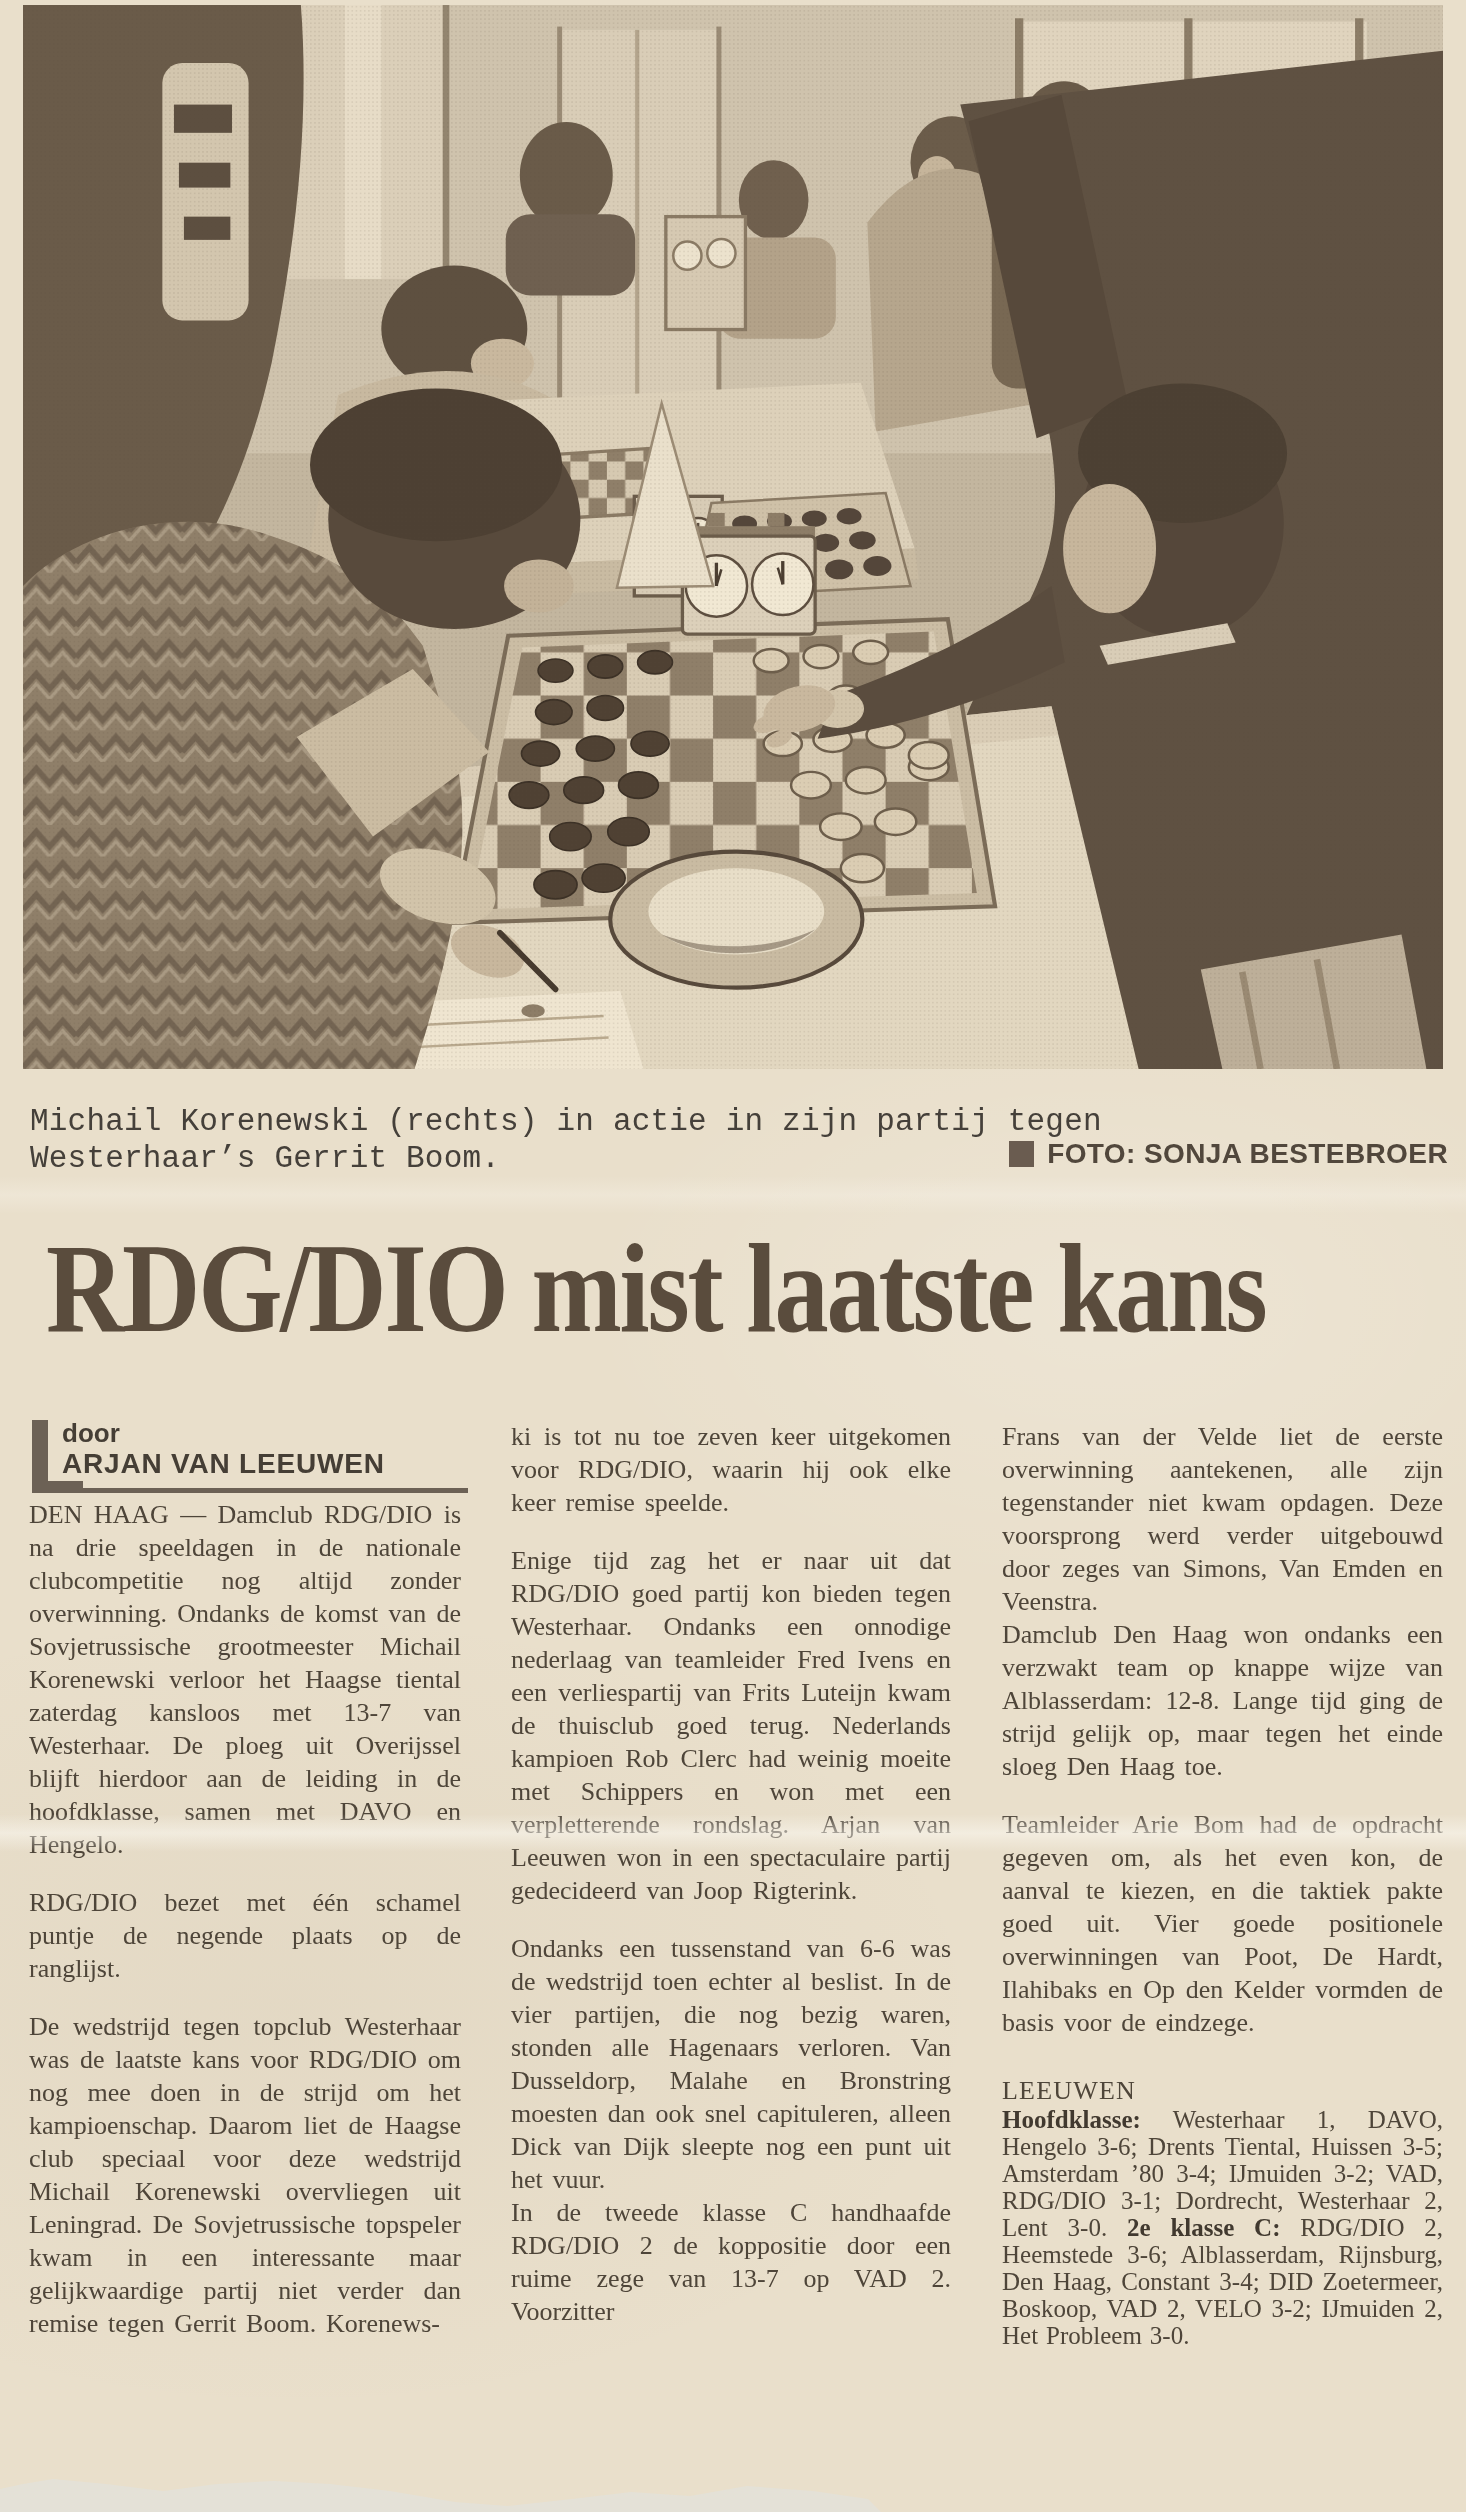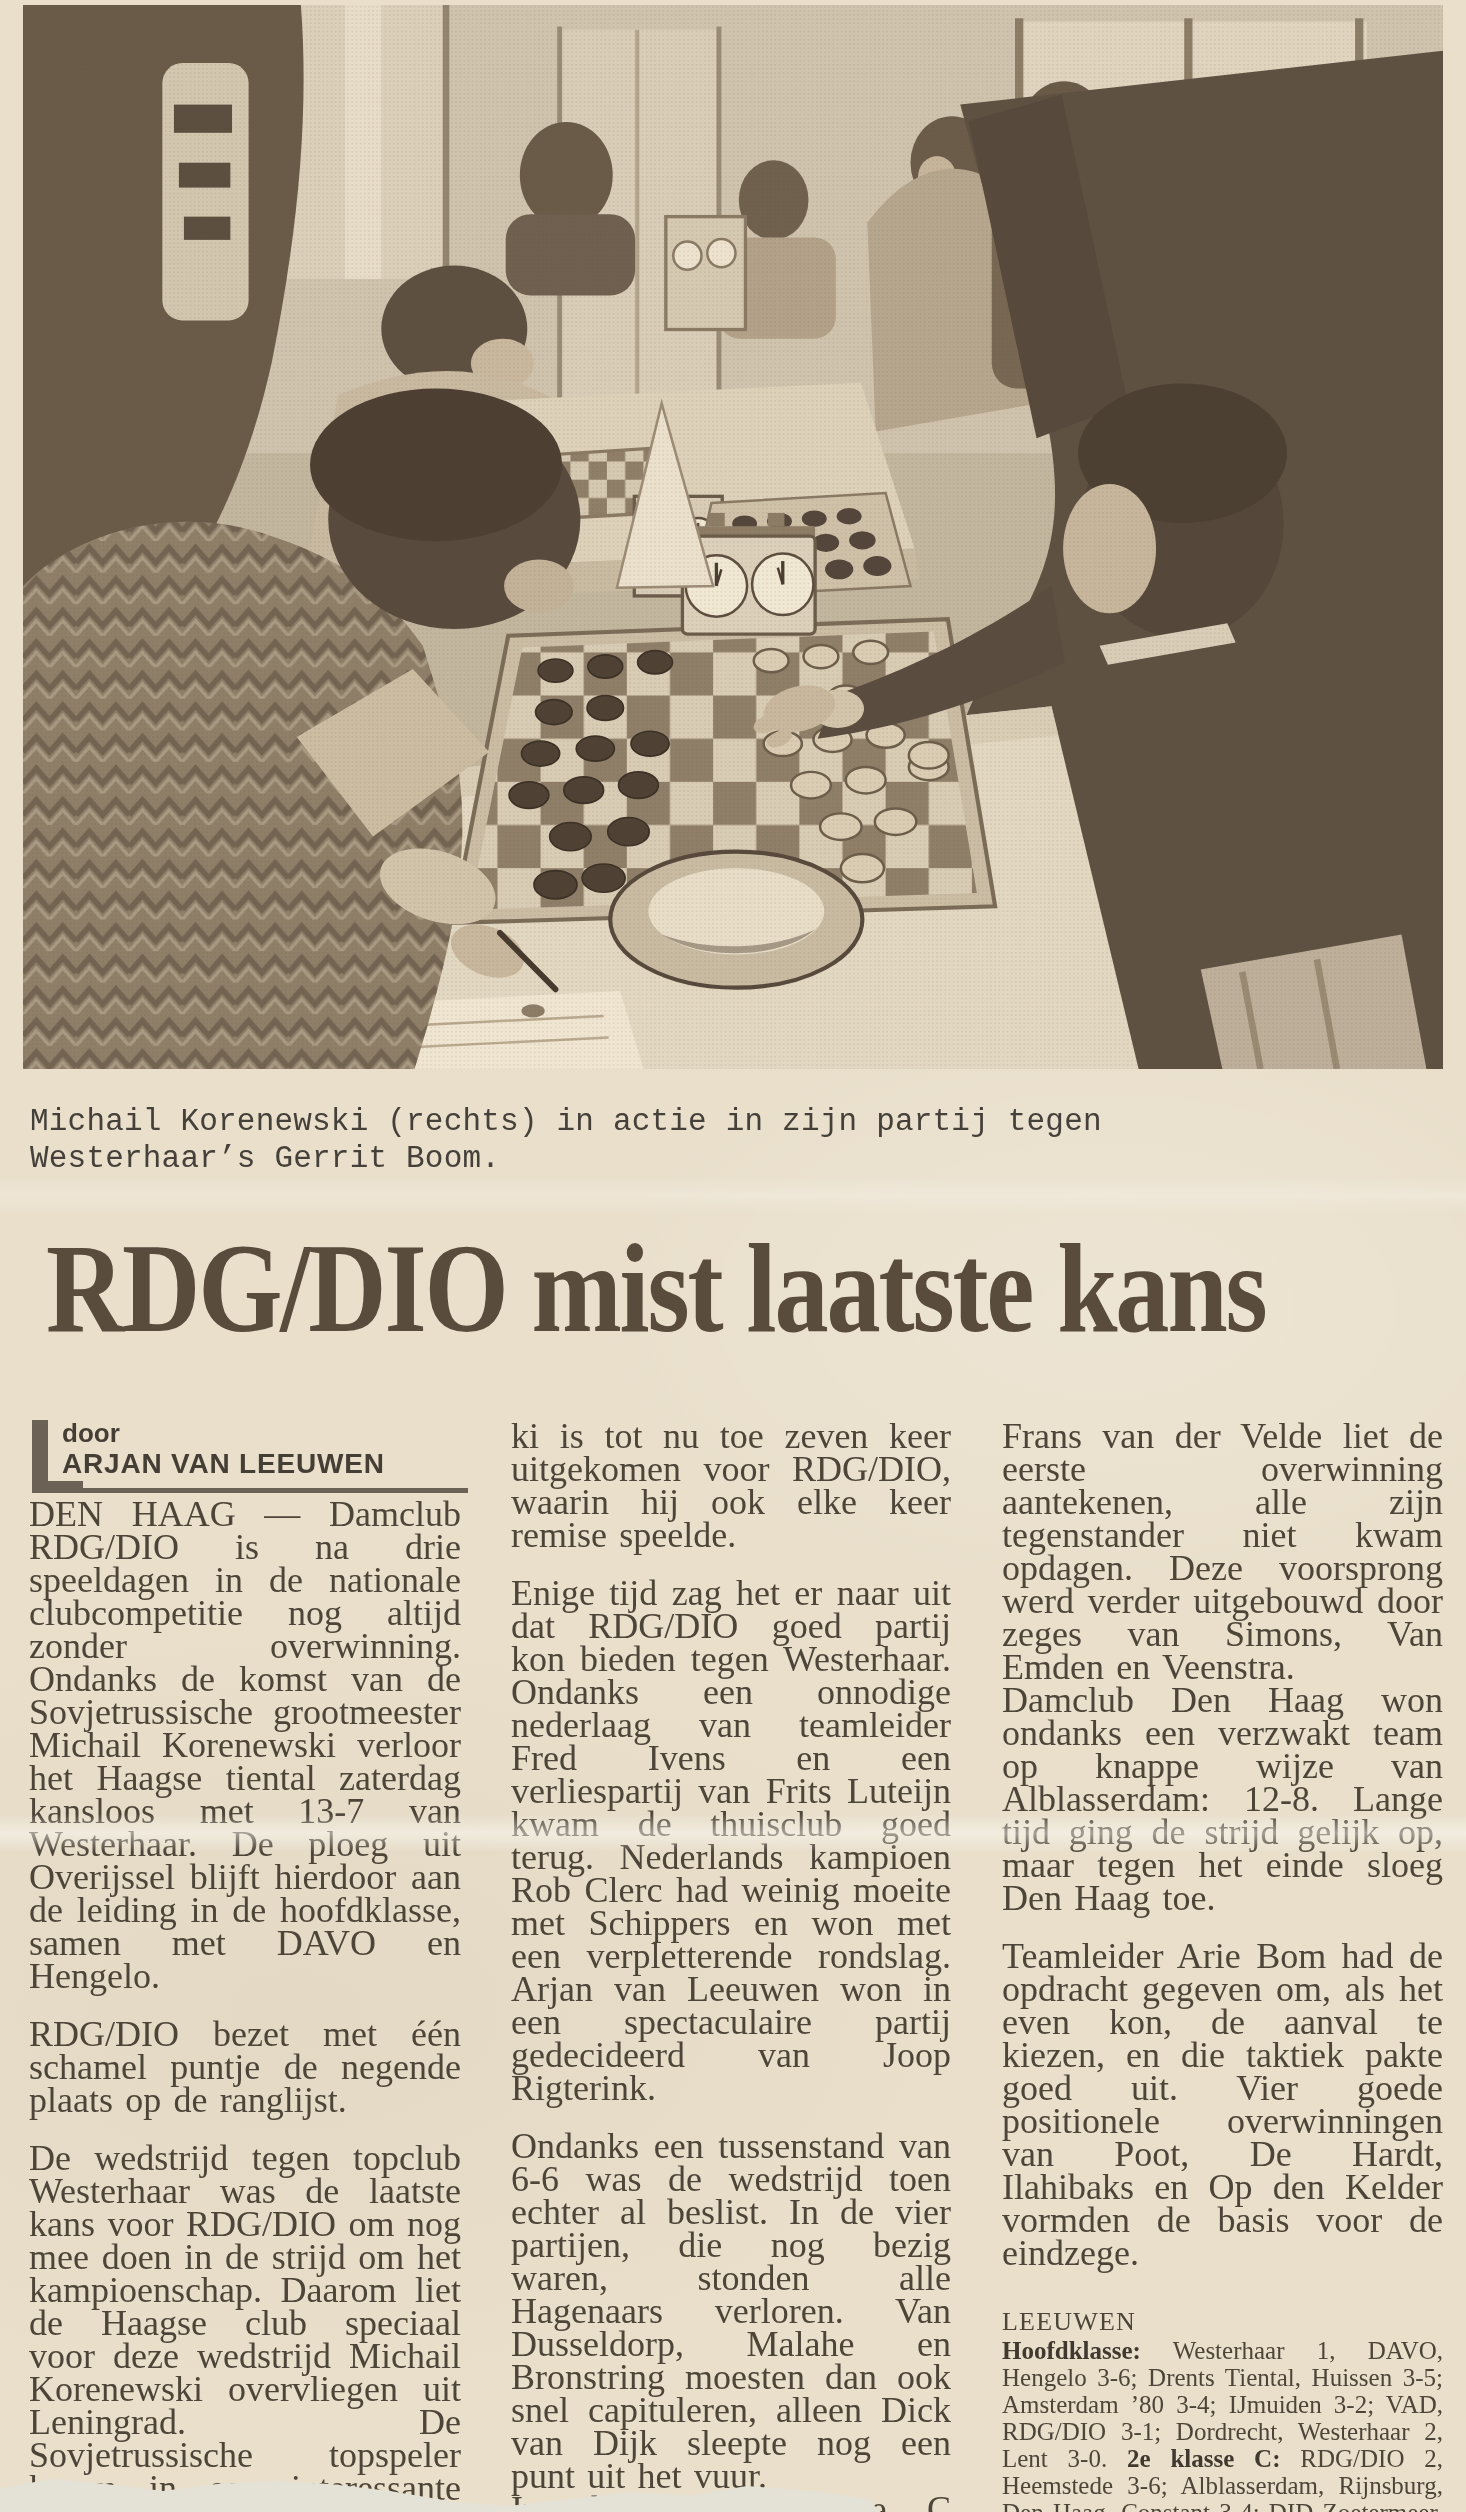--- a/index.html
+++ b/index.html
@@ -59,21 +59,21 @@
   #byline .name{
     position:absolute;left:30px;top:28px;
     font-family:"Liberation Sans", sans-serif;font-size:28px;font-weight:700;
     letter-spacing:0.8px;color:#453e35;
   }
   .col{position:absolute;color:#4e4539;}
   #col1{left:29px;top:1498px;width:432px;}
   #col2{left:511px;top:1420px;width:440px;}
   #col3{left:1002px;top:1420px;width:441px;}
   .col p{
-    margin:0;font-size:36px;line-height:33px;
+    margin:0;font-size:26px;line-height:33px;
     text-align:justify;word-spacing:3.3px;
   }
   .col p.gap{margin-top:25px;}
   .standen-heading{
     margin-top:37px !important;font-size:26px !important;line-height:30px !important;
     letter-spacing:1.2px;text-align:left !important;
   }
   .standings{
     font-size:25px !important;line-height:27px !important;word-spacing:1.7px !important;
   }
@@ -284,20 +284,24 @@
         <polygon points="1420,1162 1662,1120 1692,1282 1446,1282" fill="#cec0a8" opacity=".85"></polygon>
         <line x1="1470" y1="1165" x2="1492" y2="1282" stroke="#9a8a73" stroke-width="8"></line>
         <line x1="1560" y1="1150" x2="1584" y2="1282" stroke="#9a8a73" stroke-width="8"></line>
       </g>
 
       <rect x="0" y="0" width="1712" height="1282" fill="url(#ht)" opacity=".13"></rect>
     </svg>
   </div>
 
   <div id="caption">Michail Korenewski (rechts) in actie in zijn partij tegen Westerhaar’s Gerrit Boom.</div>
+  <div id="credit">
+    <span class="credit-square"></span>
+    <span>FOTO: SONJA BESTEBROER</span>
+  </div>
 
   <div id="headline">RDG/DIO mist laatste kans</div>
 
   <div id="byline">
     <div class="bar"></div>
     <div class="bar-foot"></div>
     <div class="door">door</div>
     <div class="name">ARJAN VAN LEEUWEN</div>
     <div class="rule"></div>
   </div>

